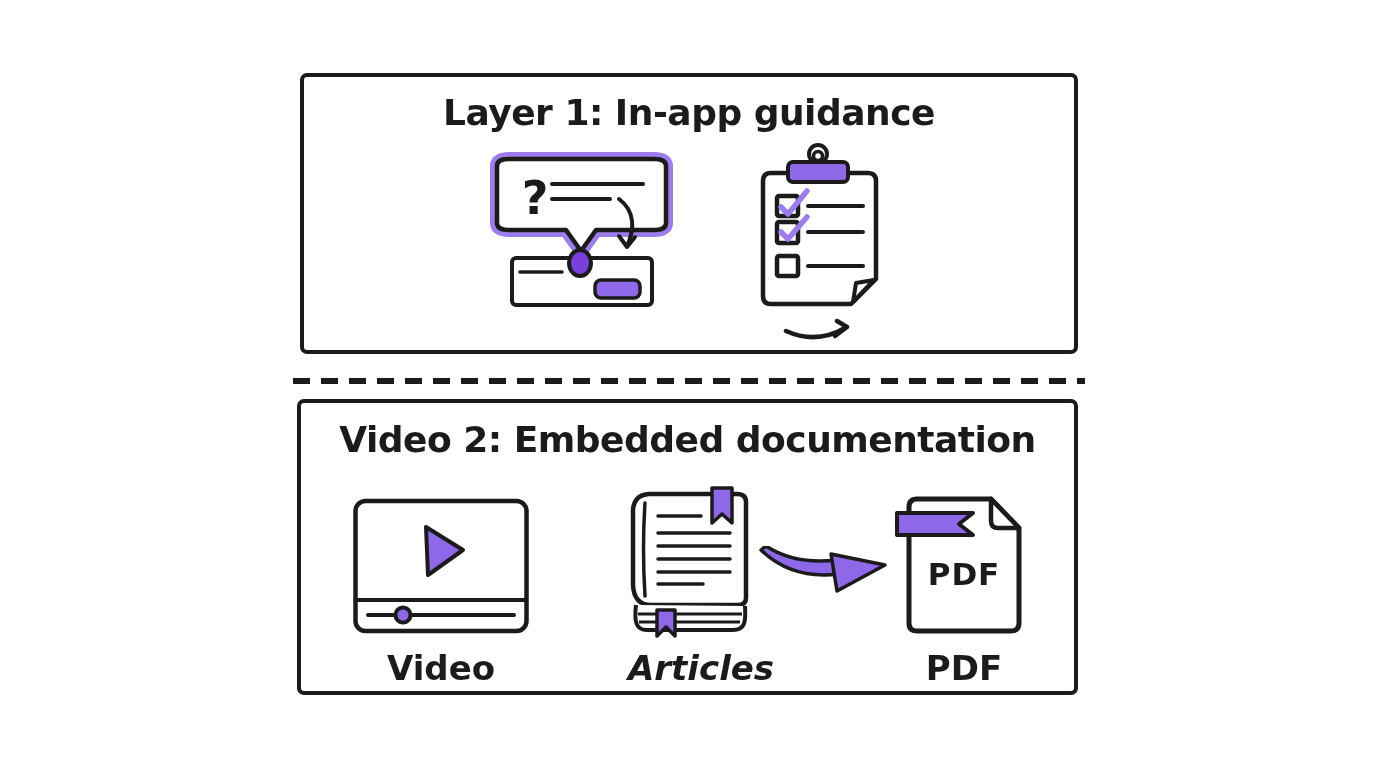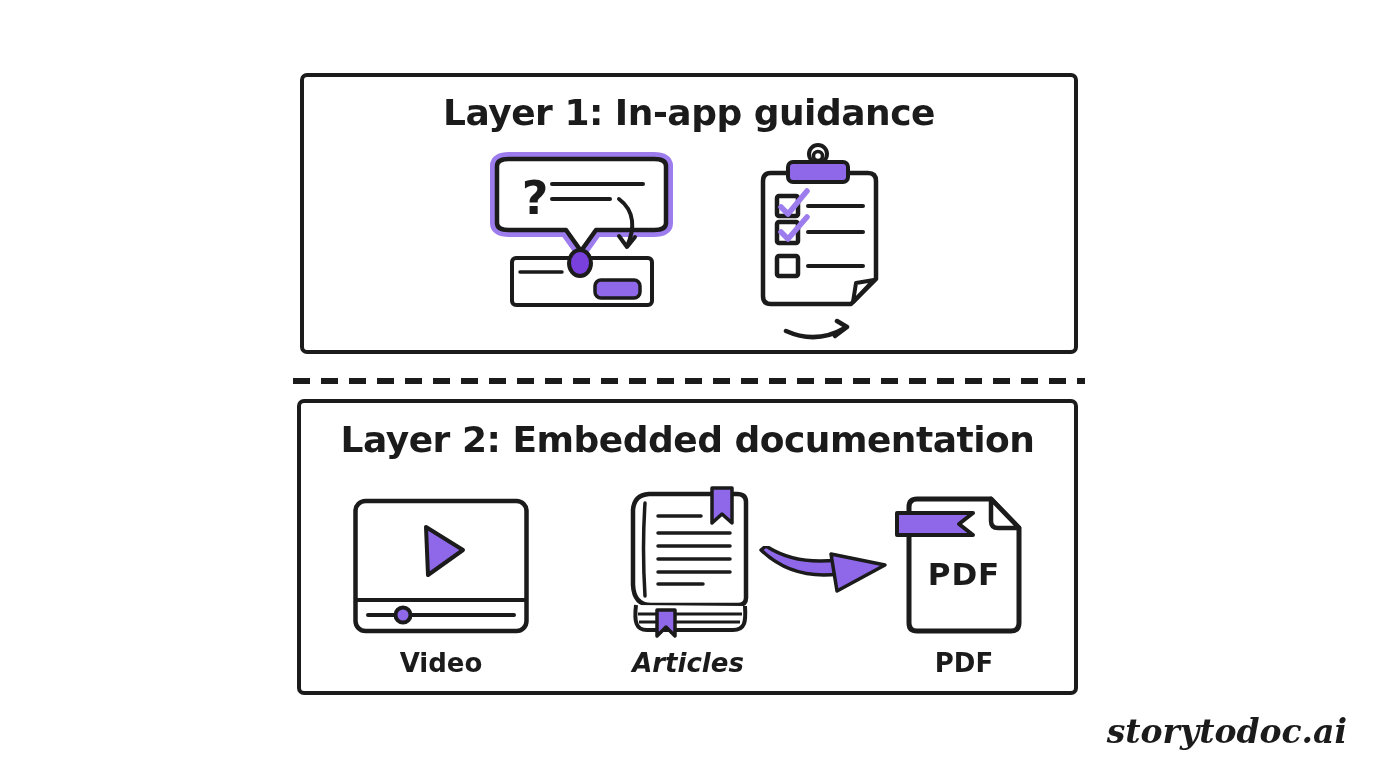--- a/index.html
+++ b/index.html
@@ -29,21 +29,21 @@
   .icon{position:absolute;}
   .icon-tooltip{left:478px;top:147px;}
   .icon-clipboard{left:750px;top:140px;}
   .icon-clip-arrow{left:782px;top:318px;}
   .icon-video{left:352px;top:497px;}
   .icon-book{left:627px;top:486px;}
   .icon-arrow-purple{left:757px;top:546px;}
   .icon-pdf{left:894px;top:494px;}
   .item-label{
     position:absolute;top:648px;text-align:center;
-    font-size:26px;font-weight:600;color:var(--ink);
+    font-size:34px;font-weight:600;color:var(--ink);
   }
   .label-video{left:381px;width:120px;}
   .label-articles{left:628px;width:120px;font-style:italic;}
   .label-pdf{left:904px;width:120px;}
   .watermark{
     position:absolute;right:29px;top:712px;
     font-family:"DejaVu Serif","Liberation Serif",serif;
     font-style:italic;font-weight:600;font-size:33px;color:var(--ink);
   }
   
@@ -105,21 +105,21 @@
   </svg>
 
   <svg class="icon icon-clip-arrow" width="72" height="24" viewBox="0 0 72 24">
     <path class="f-none s-ink" stroke-width="4.5" stroke-linecap="round" d="M4,13 C24,22 44,21 63,10"></path>
     <path class="f-none s-ink" stroke-width="4.5" stroke-linecap="round" stroke-linejoin="round" d="M55,3 L65,9 L53,18"></path>
   </svg>
 
   <div class="divider"></div>
 
   <div class="panel panel-2">
-    <div class="panel-title">Layer 2: Embedded documentation</div>
+    <div class="panel-title">Video 2: Embedded documentation</div>
   </div>
 
   <svg class="icon icon-video" width="178" height="138" viewBox="0 0 178 138">
     <rect class="f-white s-ink" x="3.5" y="4" width="171" height="130" rx="10" stroke-width="4.5"></rect>
     <path class="f-purple s-ink" stroke-width="4" stroke-linejoin="round" d="M74,30 L111,53 L76,78 Z"></path>
     <path class="f-none s-ink" stroke-width="4" d="M4,103 H174"></path>
     <path class="f-none s-ink" stroke-width="4" stroke-linecap="round" d="M16,118 H162"></path>
     <circle class="f-purple s-ink" cx="51" cy="118" r="7.5" stroke-width="4"></circle>
   </svg>
 
@@ -150,15 +150,14 @@
     <path class="f-white s-ink" stroke-width="5" stroke-linejoin="round" d="M23,5 H97 L125,34 V129 Q125,137 117,137 H23 Q15,137 15,129 V13 Q15,5 23,5 Z"></path>
     <path class="f-white s-ink" stroke-width="4.5" stroke-linejoin="round" d="M97,5 L97,27 Q97,34 104,34 L125,34 Z"></path>
     <path class="f-purple s-ink" stroke-width="4" stroke-linejoin="round" d="M3,19 H79 L65,30 L79,41 H3 Z"></path>
     <text x="70" y="91" font-size="31" font-weight="600" letter-spacing="1" text-anchor="middle" fill="var(--ink)">PDF</text>
   </svg>
 
   <div class="item-label label-video">Video</div>
   <div class="item-label label-articles">Articles</div>
   <div class="item-label label-pdf">PDF</div>
 
-  <div class="watermark">storytodoc.ai</div>
 
 </div>
 
 </body></html>

